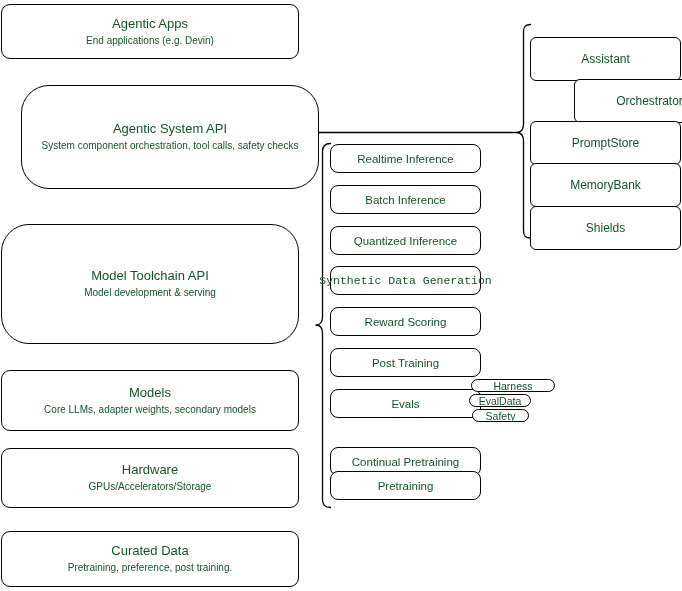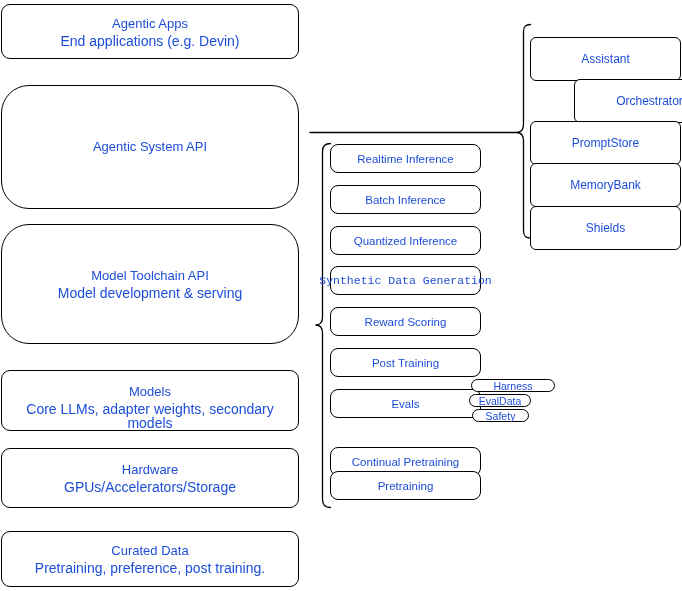--- a/index.html
+++ b/index.html
@@ -6,21 +6,21 @@
     margin: 0;
     padding: 0;
     background: #ffffff;
   }
   #stage {
     position: relative;
     width: 682px;
     height: 591px;
     background: #ffffff;
     font-family: "Liberation Sans", "DejaVu Sans", sans-serif;
-    color: #1d4ed8;
+    color: #14532d;
     overflow: hidden;
   }
   svg.overlay {
     position: absolute;
     left: 0;
     top: 0;
     width: 682px;
     height: 591px;
     pointer-events: none;
   }
@@ -47,21 +47,21 @@
     border-radius: 9px;
   }
   .left-box.big {
     border-radius: 28px;
   }
   .left-box .title {
     font-size: 13px;
     line-height: 16px;
   }
   .left-box .subtitle {
-    font-size: 14px;
+    font-size: 10px;
     line-height: 14px;
     margin-top: 2px;
   }
   .mid-box {
     left: 330px;
     width: 151px;
     height: 29px;
     border-radius: 8px;
     font-size: 11.5px;
     white-space: nowrap;
@@ -105,30 +105,31 @@
              C 522 132.5 523.5 135.5 523.5 141
              L 523.5 230.5 C 523.5 235.5 525 238 530.5 238"></path>
     <path d="M 310 132.5 L 516.5 132.5"></path>
   </svg>
 
   <div class="box left-box" style="top:4px;height:55px;">
     <div class="title">Agentic Apps</div>
     <div class="subtitle">End applications (e.g. Devin)</div>
   </div>
 
-  <div class="box left-box big" style="top:85px;height:124px;">
+  <div class="box left-box big" style="top:85px;height:104px;margin-left:20px;">
     <div class="title">Agentic System API</div>
+    <div class="subtitle">System component orchestration, tool calls, safety checks</div>
   </div>
 
   <div class="box left-box big" style="top:224px;height:120px;">
     <div class="title">Model Toolchain API</div>
     <div class="subtitle">Model development &amp; serving</div>
   </div>
 
-  <div class="box left-box" style="top:370px;height:61px;justify-content:flex-end;">
+  <div class="box left-box" style="top:370px;height:61px;">
     <div class="title">Models</div>
     <div class="subtitle">Core LLMs, adapter weights, secondary models</div>
   </div>
 
   <div class="box left-box" style="top:448px;height:60px;">
     <div class="title">Hardware</div>
     <div class="subtitle">GPUs/Accelerators/Storage</div>
   </div>
 
   <div class="box left-box" style="top:531px;height:56px;">

